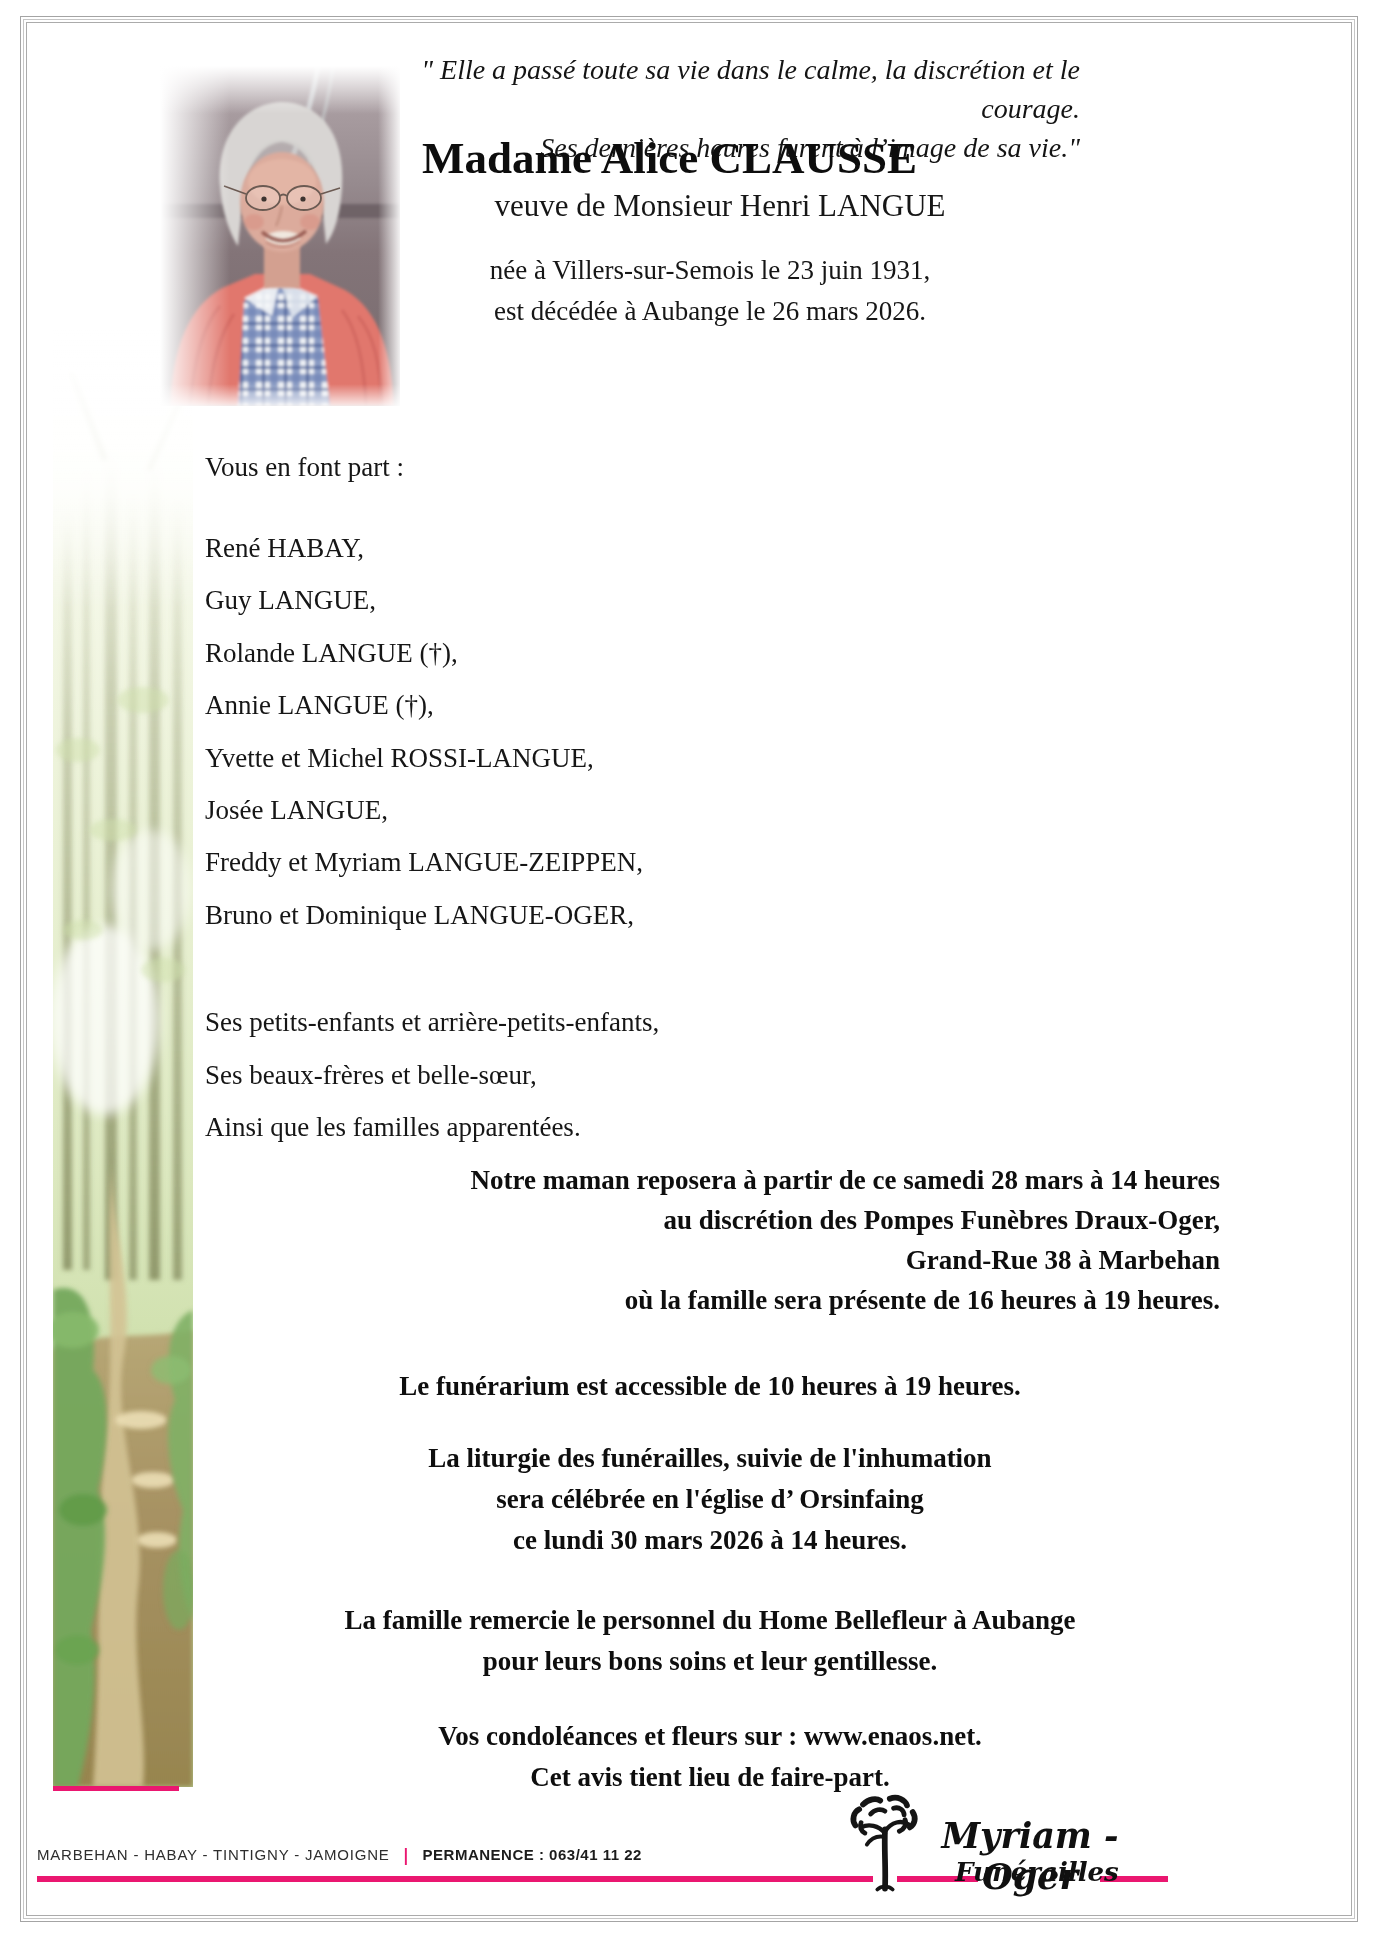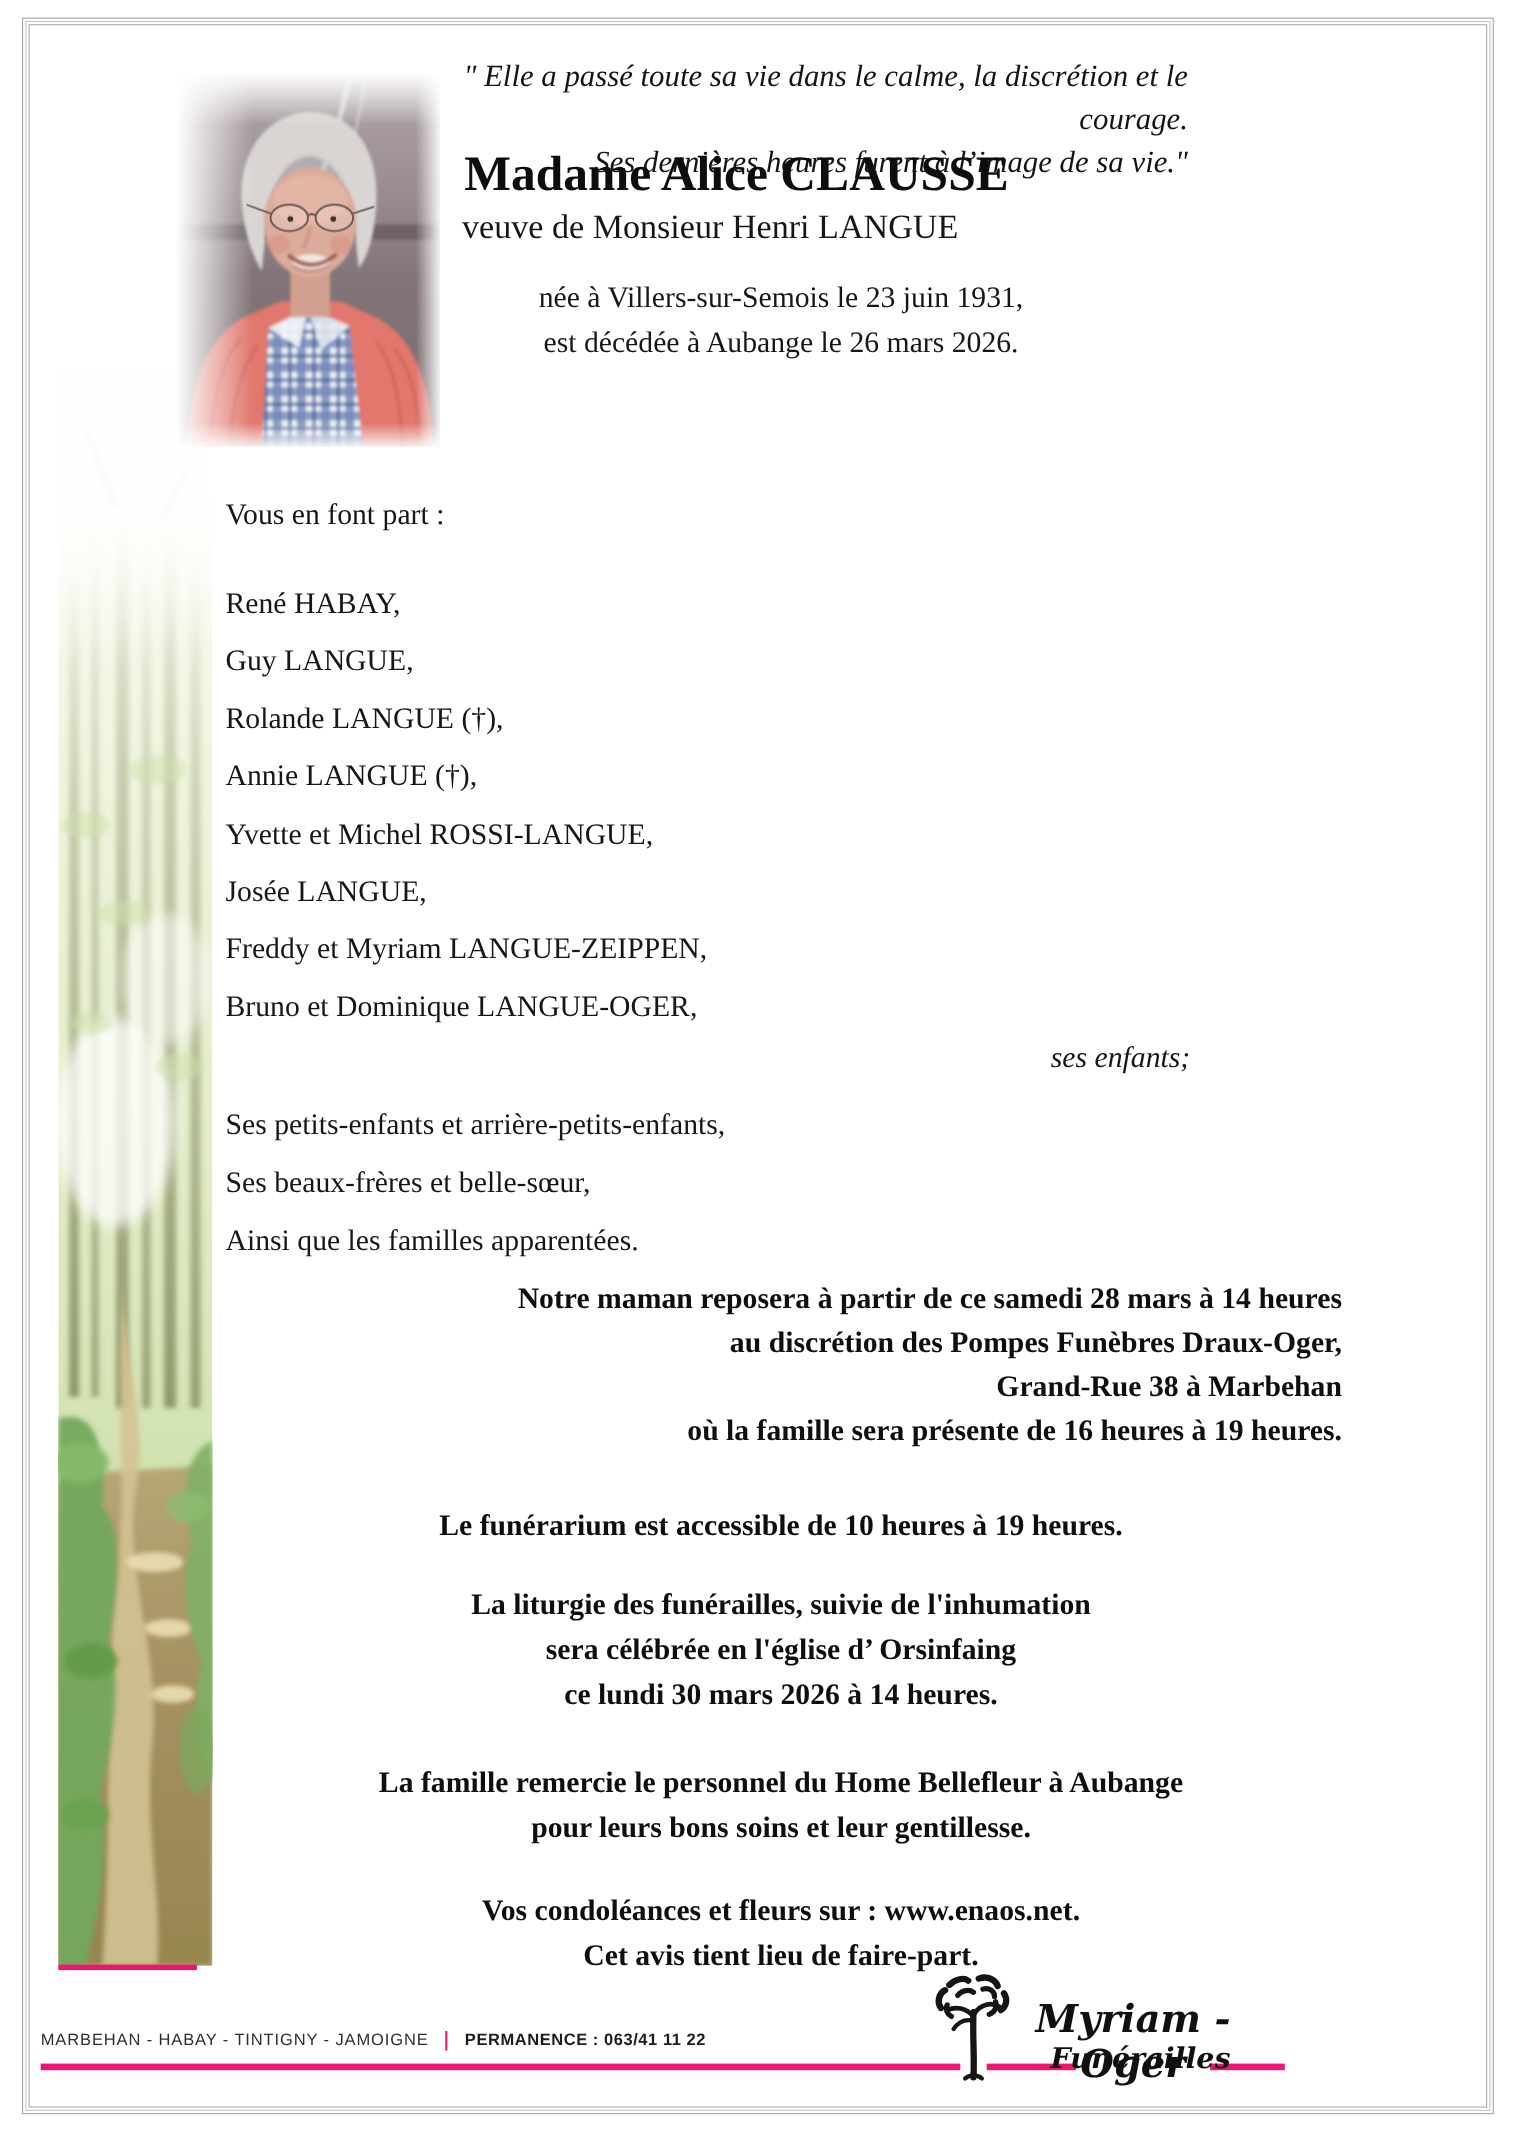--- a/index.html
+++ b/index.html
@@ -18,21 +18,21 @@
 
   
   .portrait{position:absolute;left:160px;top:66px;width:240px;height:340px;}
   .portrait svg{display:block;width:100%;height:100%;}
 
   
   .quote{position:absolute;left:420px;top:50px;width:660px;text-align:right;
          font-style:italic;font-size:28px;line-height:39px;color:#141414;}
   .title{position:absolute;left:420px;top:130px;width:600px;
          font-size:45px;font-weight:bold;line-height:52px;margin:2px;color:#0d0d0d;}
-  .subtitle{position:absolute;left:420px;top:188px;width:600px;text-align:left;font-size:31px;}
+  .subtitle{position:absolute;left:420px;top:188px;width:600px;text-align:center;font-size:31px;}
   .dates{position:absolute;left:420px;top:250px;width:580px;text-align:center;
          font-size:27px;line-height:41px;}
   .intro{position:absolute;left:205px;top:452px;font-size:27px;}
   .family{position:absolute;left:205px;top:522px;margin:0;padding:0;list-style:none;
           font-size:27px;}
   .family li{line-height:52.4px;}
   .children-label{position:absolute;left:205px;top:946px;width:877px;text-align:right;
           font-style:italic;font-size:27px;}
   .relatives{position:absolute;left:205px;top:996px;font-size:27px;line-height:52.5px;}
   .ceremony{position:absolute;left:200px;width:1020px;text-align:center;
@@ -244,21 +244,20 @@
   <ul class="family">
     <li>René HABAY,</li>
     <li>Guy LANGUE,</li>
     <li>Rolande LANGUE (†),</li>
     <li>Annie LANGUE (†),</li>
     <li>Yvette et Michel ROSSI-LANGUE,</li>
     <li>Josée LANGUE,</li>
     <li>Freddy et Myriam LANGUE-ZEIPPEN,</li>
     <li>Bruno et Dominique LANGUE-OGER,</li>
   </ul>
-  <div class="children-label">ses enfants;</div>
   <div class="relatives">
     <div>Ses petits-enfants et arrière-petits-enfants,</div>
     <div>Ses beaux-frères et belle-sœur,</div>
     <div>Ainsi que les familles apparentées.</div>
   </div>
 
   <div class="ceremony c-repose">
     <div>Notre maman reposera à partir de ce samedi 28 mars à 14 heures</div>
     <div>au discrétion des Pompes Funèbres Draux-Oger,</div>
     <div>Grand-Rue 38 à Marbehan</div>

